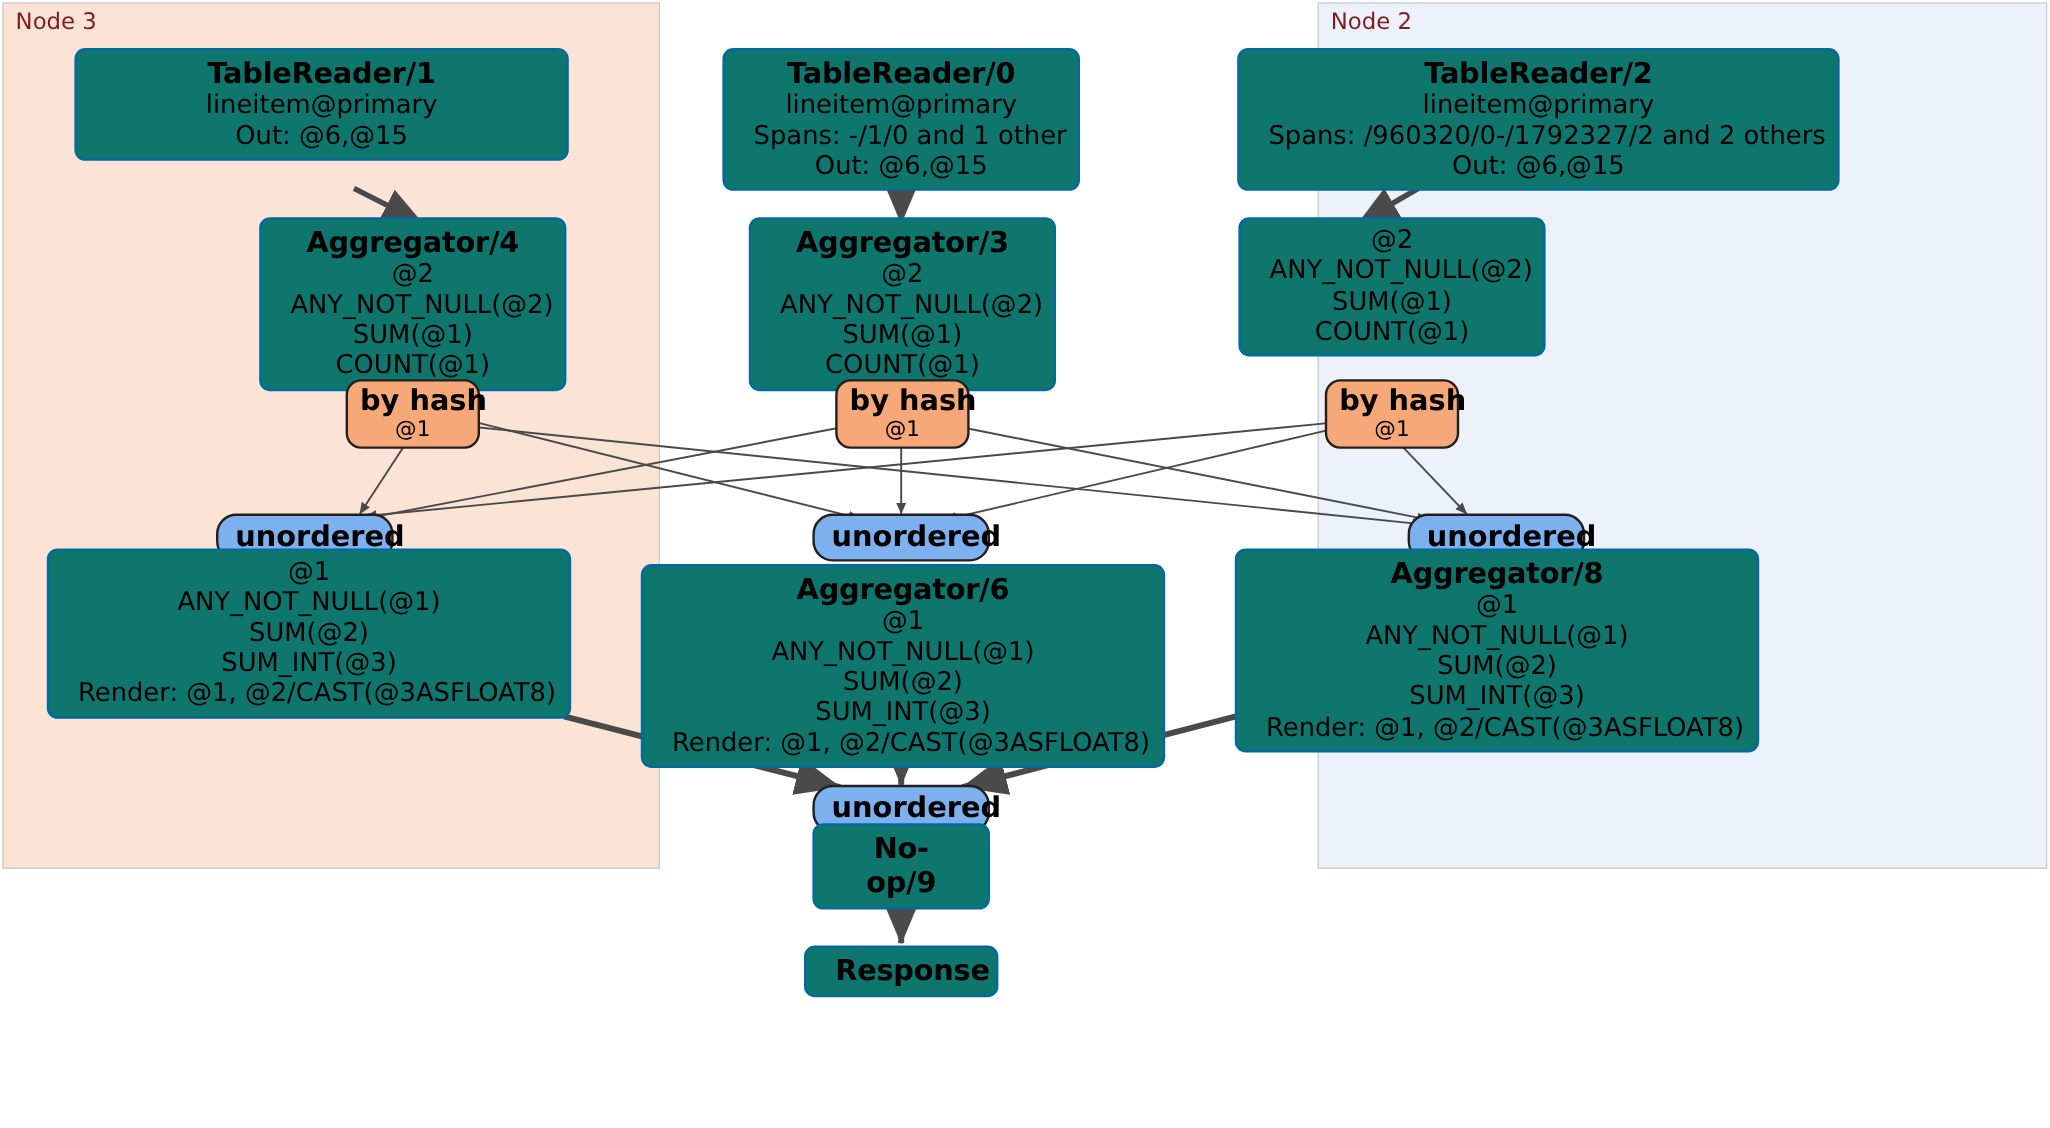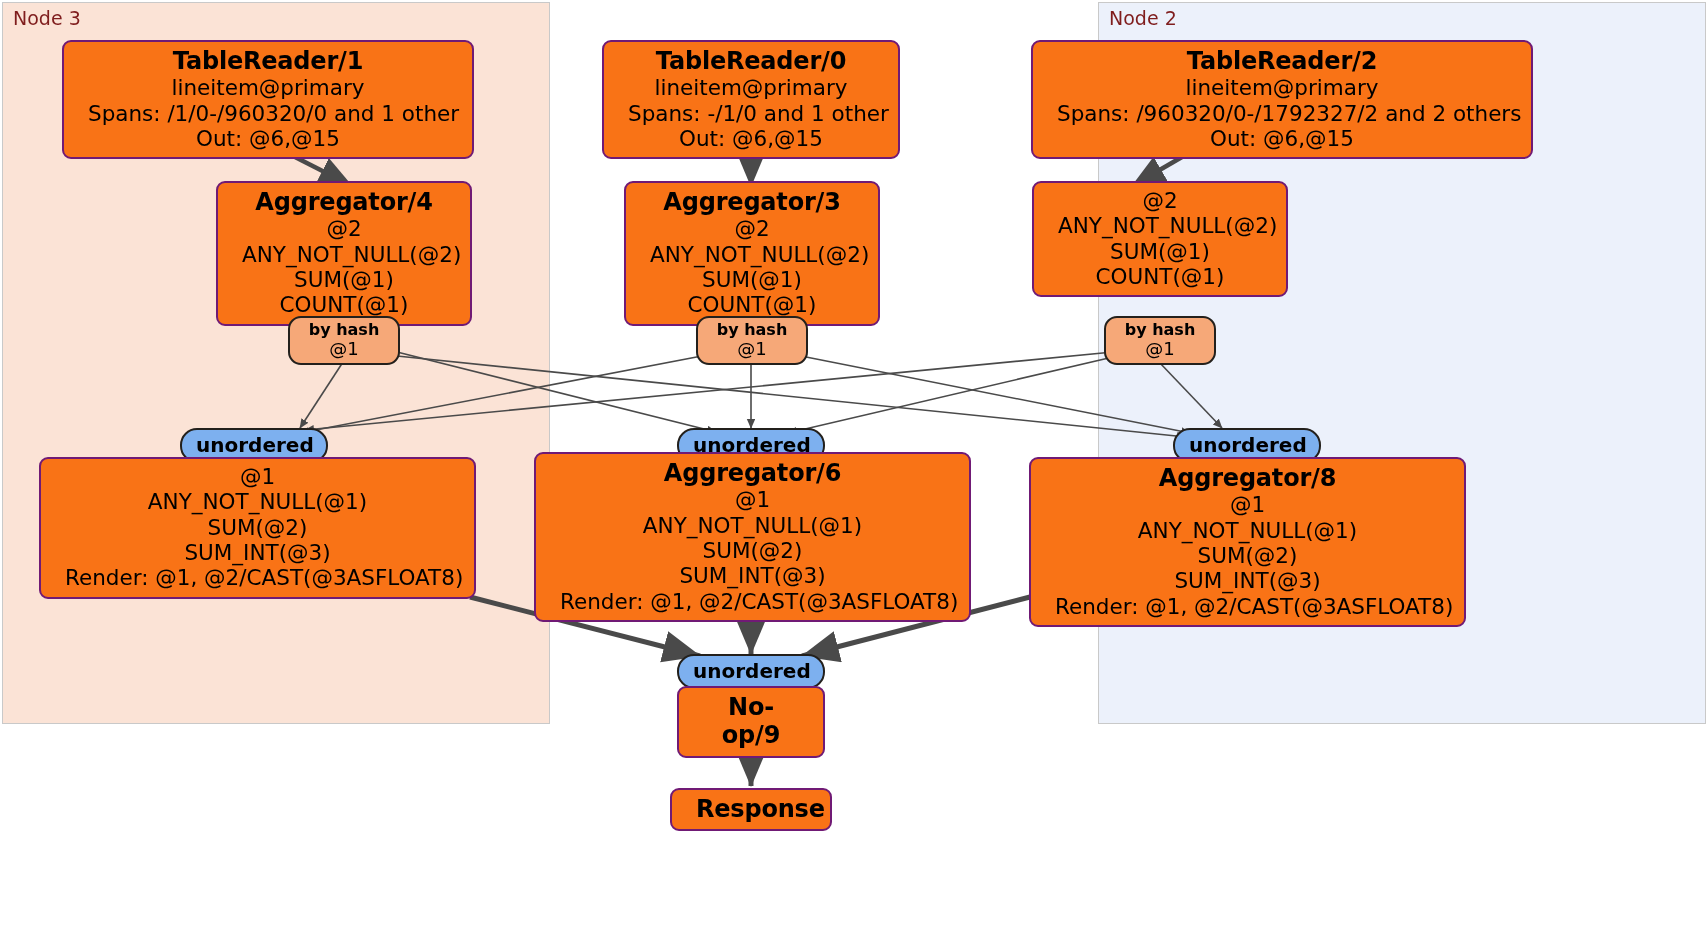--- a/index.html
+++ b/index.html
@@ -12,34 +12,34 @@
   #panel-node3{left:2px;  top:2px;  width:548px;  height:722px; background:#fbe3d6;}
   #panel-node1{left:550px;top:2px;  width:548px;  height:936px; background:#cfdde8;}
   #panel-node2{left:1098px;top:2px; width:608px;  height:722px; background:#ecf1fb;}
   .node-label{position:absolute;left:10px;top:5px;font-size:19px;color:#7f1d1d;
               line-height:1.1;white-space:nowrap;}
 
   
   #edges{position:absolute;left:0;top:0;width:1708px;height:940px;pointer-events:none;}
 
   
-  .box{position:absolute;box-sizing:border-box;background:#f97316;
-       border:2px solid #701a75;border-radius:9px;
+  .box{position:absolute;box-sizing:border-box;background:#0f766e;
+       border:2px solid #0369a1;border-radius:9px;
        text-align:center;color:#000;line-height:1.18;padding:5px 24px 6px;}
   .box .ttl{font-weight:bold;font-size:24px;letter-spacing:-0.2px;display:block;}
   .box .ln{font-size:21.5px;display:block;white-space:nowrap;}
 
   
   .badge{position:absolute;box-sizing:border-box;text-align:center;
          border:2px solid #23201c;color:#000;line-height:1.12;}
-  .badge .b1{font-weight:bold;font-size:16px;display:block;white-space:nowrap;}
+  .badge .b1{font-weight:bold;font-size:24px;display:block;white-space:nowrap;}
   .badge .b2{font-size:18px;display:block;}
   .badge-hash{background:#f6a878;border-radius:13px;padding:3px 10px 4px;}
   .badge-unordered{background:#7db0ef;border-radius:17px;padding:4px 14px 5px;}
-  .badge-unordered .b1{font-size:20px;}
+  .badge-unordered .b1{font-size:24px;}
 </style>
 </head>
 <body>
 
 <div id="stage">
 
   <div class="node-panel" id="panel-node3">
     <span class="node-label">Node 3</span>
   </div>
   <div class="node-panel" id="panel-node2">
@@ -76,21 +76,20 @@
     <path d="M470,597 L700,656" stroke="#4a4a4a" stroke-width="5" fill="none" marker-end="url(#ah)"></path>
     <path d="M751,627 L751,654" stroke="#4a4a4a" stroke-width="5" fill="none" marker-end="url(#ah)"></path>
     <path d="M1030,597 L802,656" stroke="#4a4a4a" stroke-width="5" fill="none" marker-end="url(#ah)"></path>
 
     <path d="M751,722 L751,786" stroke="#4a4a4a" stroke-width="5" fill="none" marker-end="url(#ah)"></path>
   </svg>
 
   <div class="box" id="tr1" style="left:62px;top:40px;width:412px;">
     <span class="ttl">TableReader/1</span>
     <span class="ln">lineitem@primary</span>
-    <span class="ln">Spans: /1/0-/960320/0 and 1 other</span>
     <span class="ln">Out: @6,@15</span>
   </div>
 
   <div class="box" id="tr0" style="left:602px;top:40px;width:298px;">
     <span class="ttl">TableReader/0</span>
     <span class="ln">lineitem@primary</span>
     <span class="ln">Spans: -/1/0 and 1 other</span>
     <span class="ln">Out: @6,@15</span>
   </div>
 
@@ -148,21 +147,21 @@
   </div>
 
   <div class="box" id="agg7" style="left:39px;top:457px;width:437px;">
     <span class="ln">@1</span>
     <span class="ln">ANY_NOT_NULL(@1)</span>
     <span class="ln">SUM(@2)</span>
     <span class="ln">SUM_INT(@3)</span>
     <span class="ln">Render: @1, @2/CAST(@3ASFLOAT8)</span>
   </div>
 
-  <div class="box" id="agg6" style="left:534px;top:452px;width:437px;">
+  <div class="box" id="agg6" style="left:534px;top:470px;width:437px;">
     <span class="ttl">Aggregator/6</span>
     <span class="ln">@1</span>
     <span class="ln">ANY_NOT_NULL(@1)</span>
     <span class="ln">SUM(@2)</span>
     <span class="ln">SUM_INT(@3)</span>
     <span class="ln">Render: @1, @2/CAST(@3ASFLOAT8)</span>
   </div>
 
   <div class="box" id="agg8" style="left:1029px;top:457px;width:437px;">
     <span class="ttl">Aggregator/8</span>

